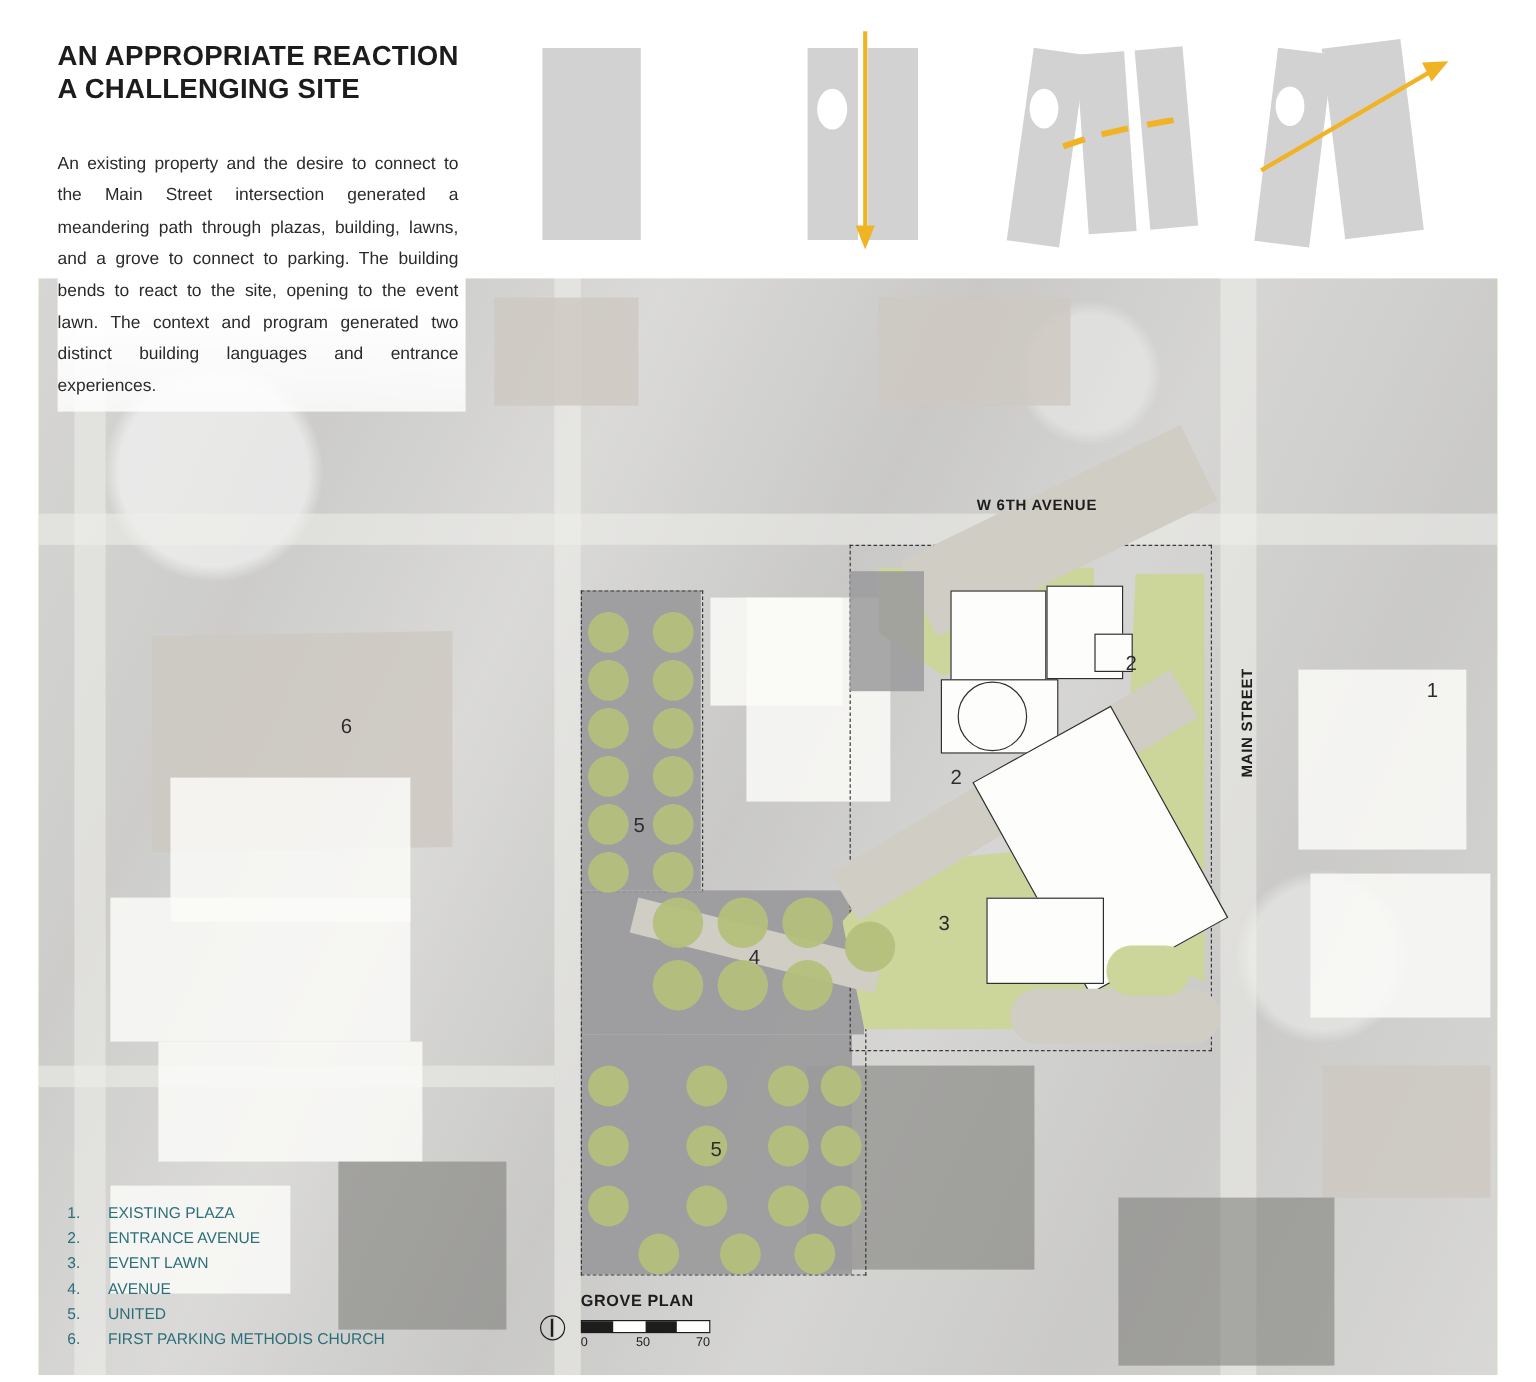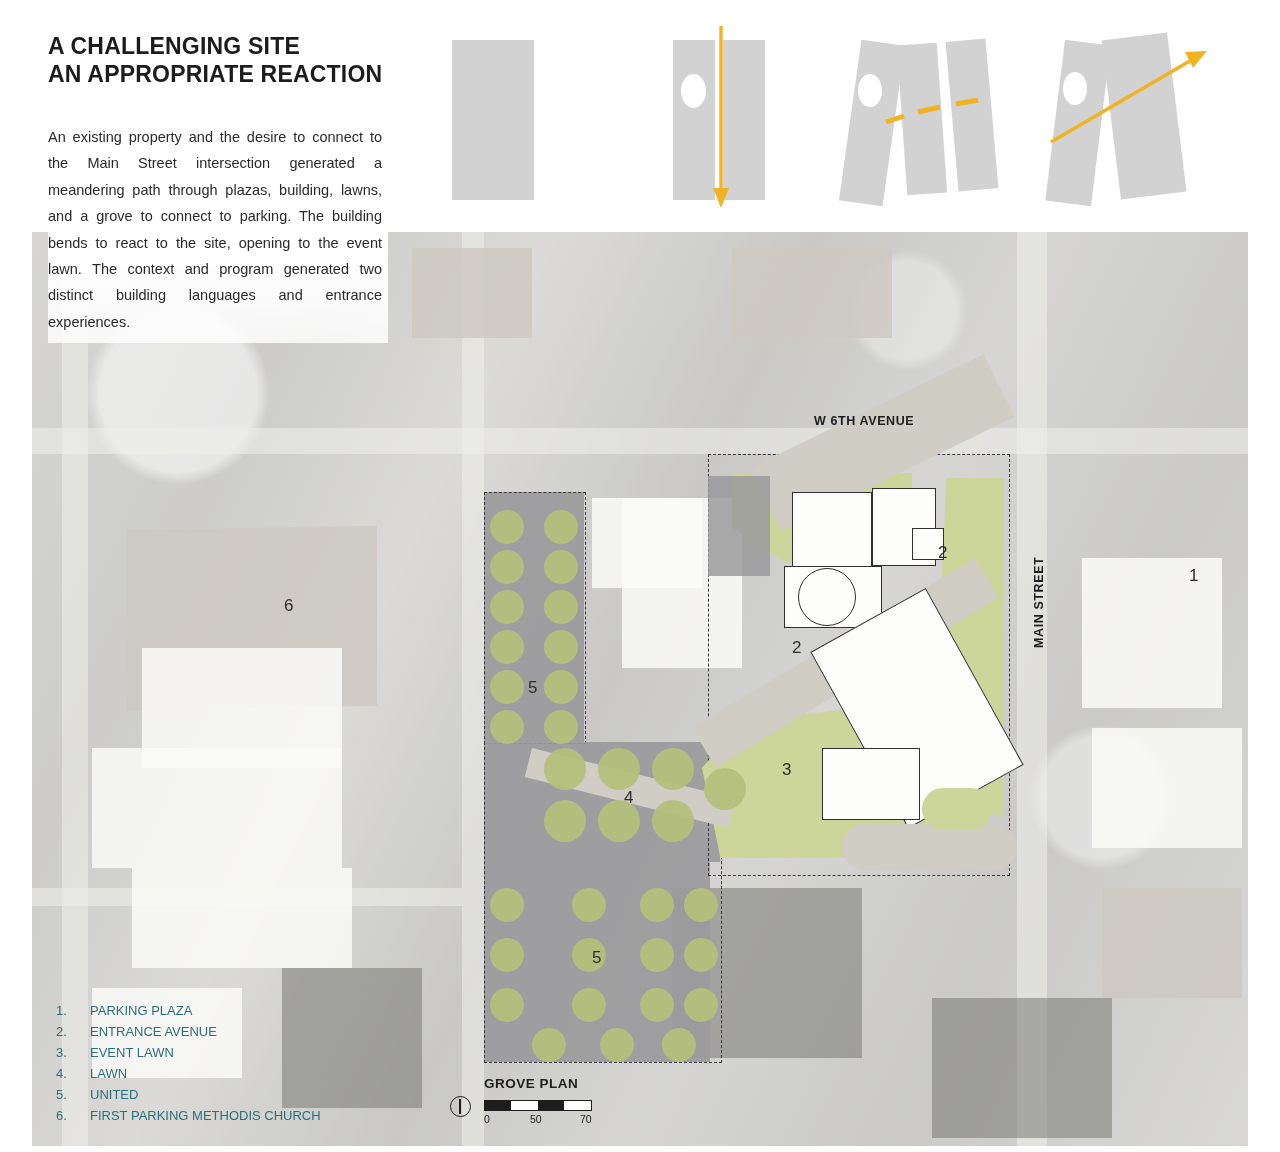--- a/index.html
+++ b/index.html
@@ -192,22 +192,22 @@
     <div class="numlabel" style="left:760px;top:410px;">2</div>
     <div class="numlabel" style="left:750px;top:532px;">3</div>
     <div class="numlabel" style="left:592px;top:560px;">4</div>
     <div class="numlabel" style="left:496px;top:450px;">5</div>
     <div class="numlabel" style="left:560px;top:720px;">5</div>
     <div class="numlabel" style="left:252px;top:368px;">6</div>
   </div>
 
   <div class="top-band">
     <div class="title">
+      <div>AN APPROPRIATE REACTION</div>
       <div>A CHALLENGING SITE</div>
-      <div>AN APPROPRIATE REACTION</div>
     </div>
 
     <div class="diagrams">
 
       <div class="dg" style="left:0;">
         <div class="blk" style="left:12px;top:18px;width:82px;height:160px;"></div>
       </div>
 
       <div class="dg" style="left:225px;">
         <div class="blk" style="left:8px;top:18px;width:42px;height:160px;"></div>
@@ -243,33 +243,33 @@
     </div>
   </div>
 
   <div class="body-text" style="background:linear-gradient(to bottom, rgba(255,255,255,1) 0%, rgba(255,255,255,1) 60%, rgba(255,255,255,.82) 100%);padding:4px 6px 8px 0;">
     <p>An existing property and the desire to connect to the Main Street intersection generated a meandering path through plazas, building, lawns, and a grove to connect to parking. The building bends to react to the site, opening to the event lawn. The context and program generated two distinct building languages and entrance experiences.</p>
   </div>
 
   <div class="legend">
     <div class="row">
       <span class="n">1.</span>
-      <span>PARKING PLAZA</span>
+      <span>EXISTING PLAZA</span>
     </div>
     <div class="row">
       <span class="n">2.</span>
       <span>ENTRANCE AVENUE</span>
     </div>
     <div class="row">
       <span class="n">3.</span>
       <span>EVENT LAWN</span>
     </div>
     <div class="row">
       <span class="n">4.</span>
-      <span>LAWN</span>
+      <span>AVENUE</span>
     </div>
     <div class="row">
       <span class="n">5.</span>
       <span>UNITED</span>
     </div>
     <div class="row">
       <span class="n">6.</span>
       <span>FIRST PARKING METHODIS CHURCH</span>
     </div>
   </div>

